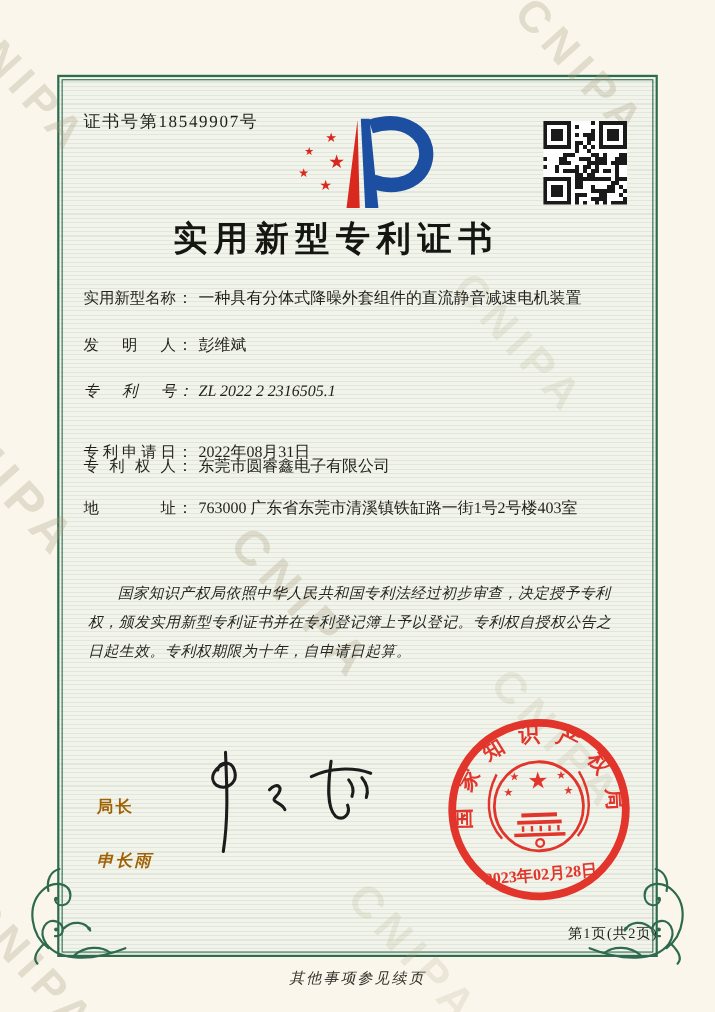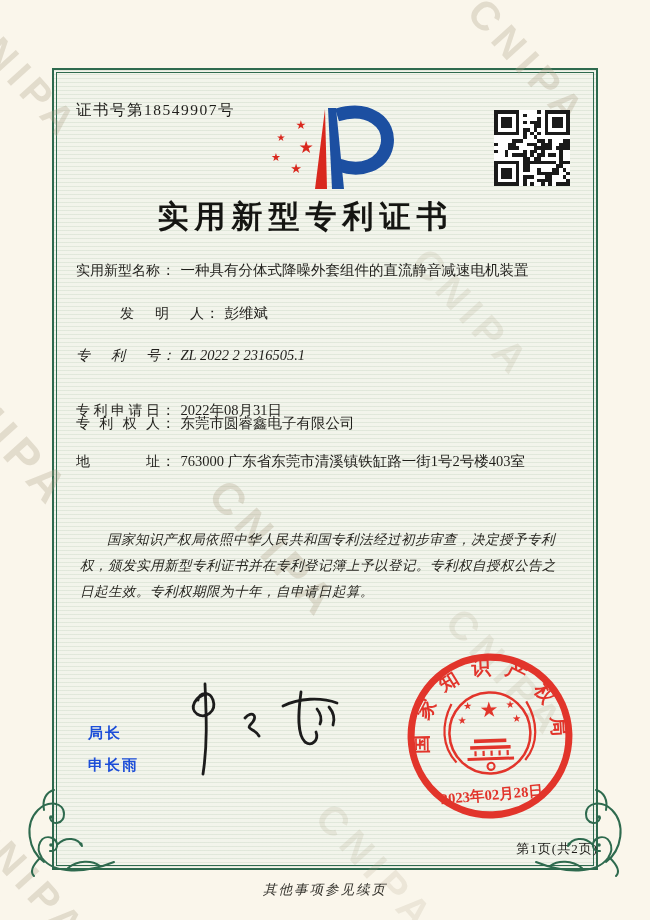--- a/index.html
+++ b/index.html
@@ -34,33 +34,33 @@
   
   .content { position:absolute; inset:0; z-index:3; }
   .cert-no { position:absolute; left:76px; top:100px; font-size:15.5px; letter-spacing:1.5px; }
   .logo { position:absolute; left:265px; top:103px; }
   .qr { position:absolute; left:494px; top:110px; }
   .title {
     position:absolute; left:52px; top:196px; width:507px; text-align:center;
     font-size:31px; font-weight:bold; letter-spacing:6px; color:#151512;
   }
   .row { position:absolute; left:76px; width:522px; font-size:14.5px; white-space:nowrap; color:#201f1b; }
-  .r1{top:261px;} .r2{top:304px;margin-left:44px;} .r3{top:346px;font-style:italic;} .r4{top:401px;} .r5{top:414px;} .r6{top:452px;} .rg{top:494px;}
+  .r1{top:261px;} .r2{top:304px;} .r3{top:346px;font-style:italic;} .r4{top:401px;} .r5{top:414px;} .r6{top:452px;} .rg{top:494px;}
   .lbl { display:inline-block; width:84px; font-size:14px; text-align:justify; text-align-last:justify; vertical-align:baseline; }
   .lbl2 { width:80px; }
   .colon { margin:0 5px 0 1px; }
   .pair2 { position:absolute; left:269px; top:0; }
   .body-text {
     position:absolute; left:80px; top:527px; width:478px;
     font-size:13.5px; line-height:26px; font-style:italic; letter-spacing:0.5px; color:#26251f;
   }
   .body-text p { margin:0 0 5px; text-indent:2em; }
   .signer { position:absolute; left:88px; top:724px; font-family:"Liberation Sans","DejaVu Sans",sans-serif;
-    font-size:15px; font-weight:600; letter-spacing:2px; color:#1d4ed8; }
-  .signer .name { display:block; margin-top:13px; }
+    font-size:15px; font-weight:600; letter-spacing:2px; color:#a16207; }
+  .signer .name { display:block; margin-top:30px;font-style:italic; }
   .signature { position:absolute; left:145px; top:676px; }
   .seal { position:absolute; left:402px; top:648px; opacity:0.93; mix-blend-mode:multiply; transform:rotate(-2deg); }
   .page-ind { position:absolute; left:52px; top:840px; width:546px; text-align:right; font-size:13px; letter-spacing:1px; }
   .footer-note { position:absolute; left:0; top:881px; width:650px; text-align:center;
     font-style:italic; font-size:13.5px; letter-spacing:2px; color:#33322c;font-family:Liberation Mono, monospace; }
   .flo { position:absolute; z-index:4; }
   .flo-left { left:14px; top:786px; }
   .flo-right { left:532px; top:786px; transform:scaleX(-1); }
 </style>
 </head>

